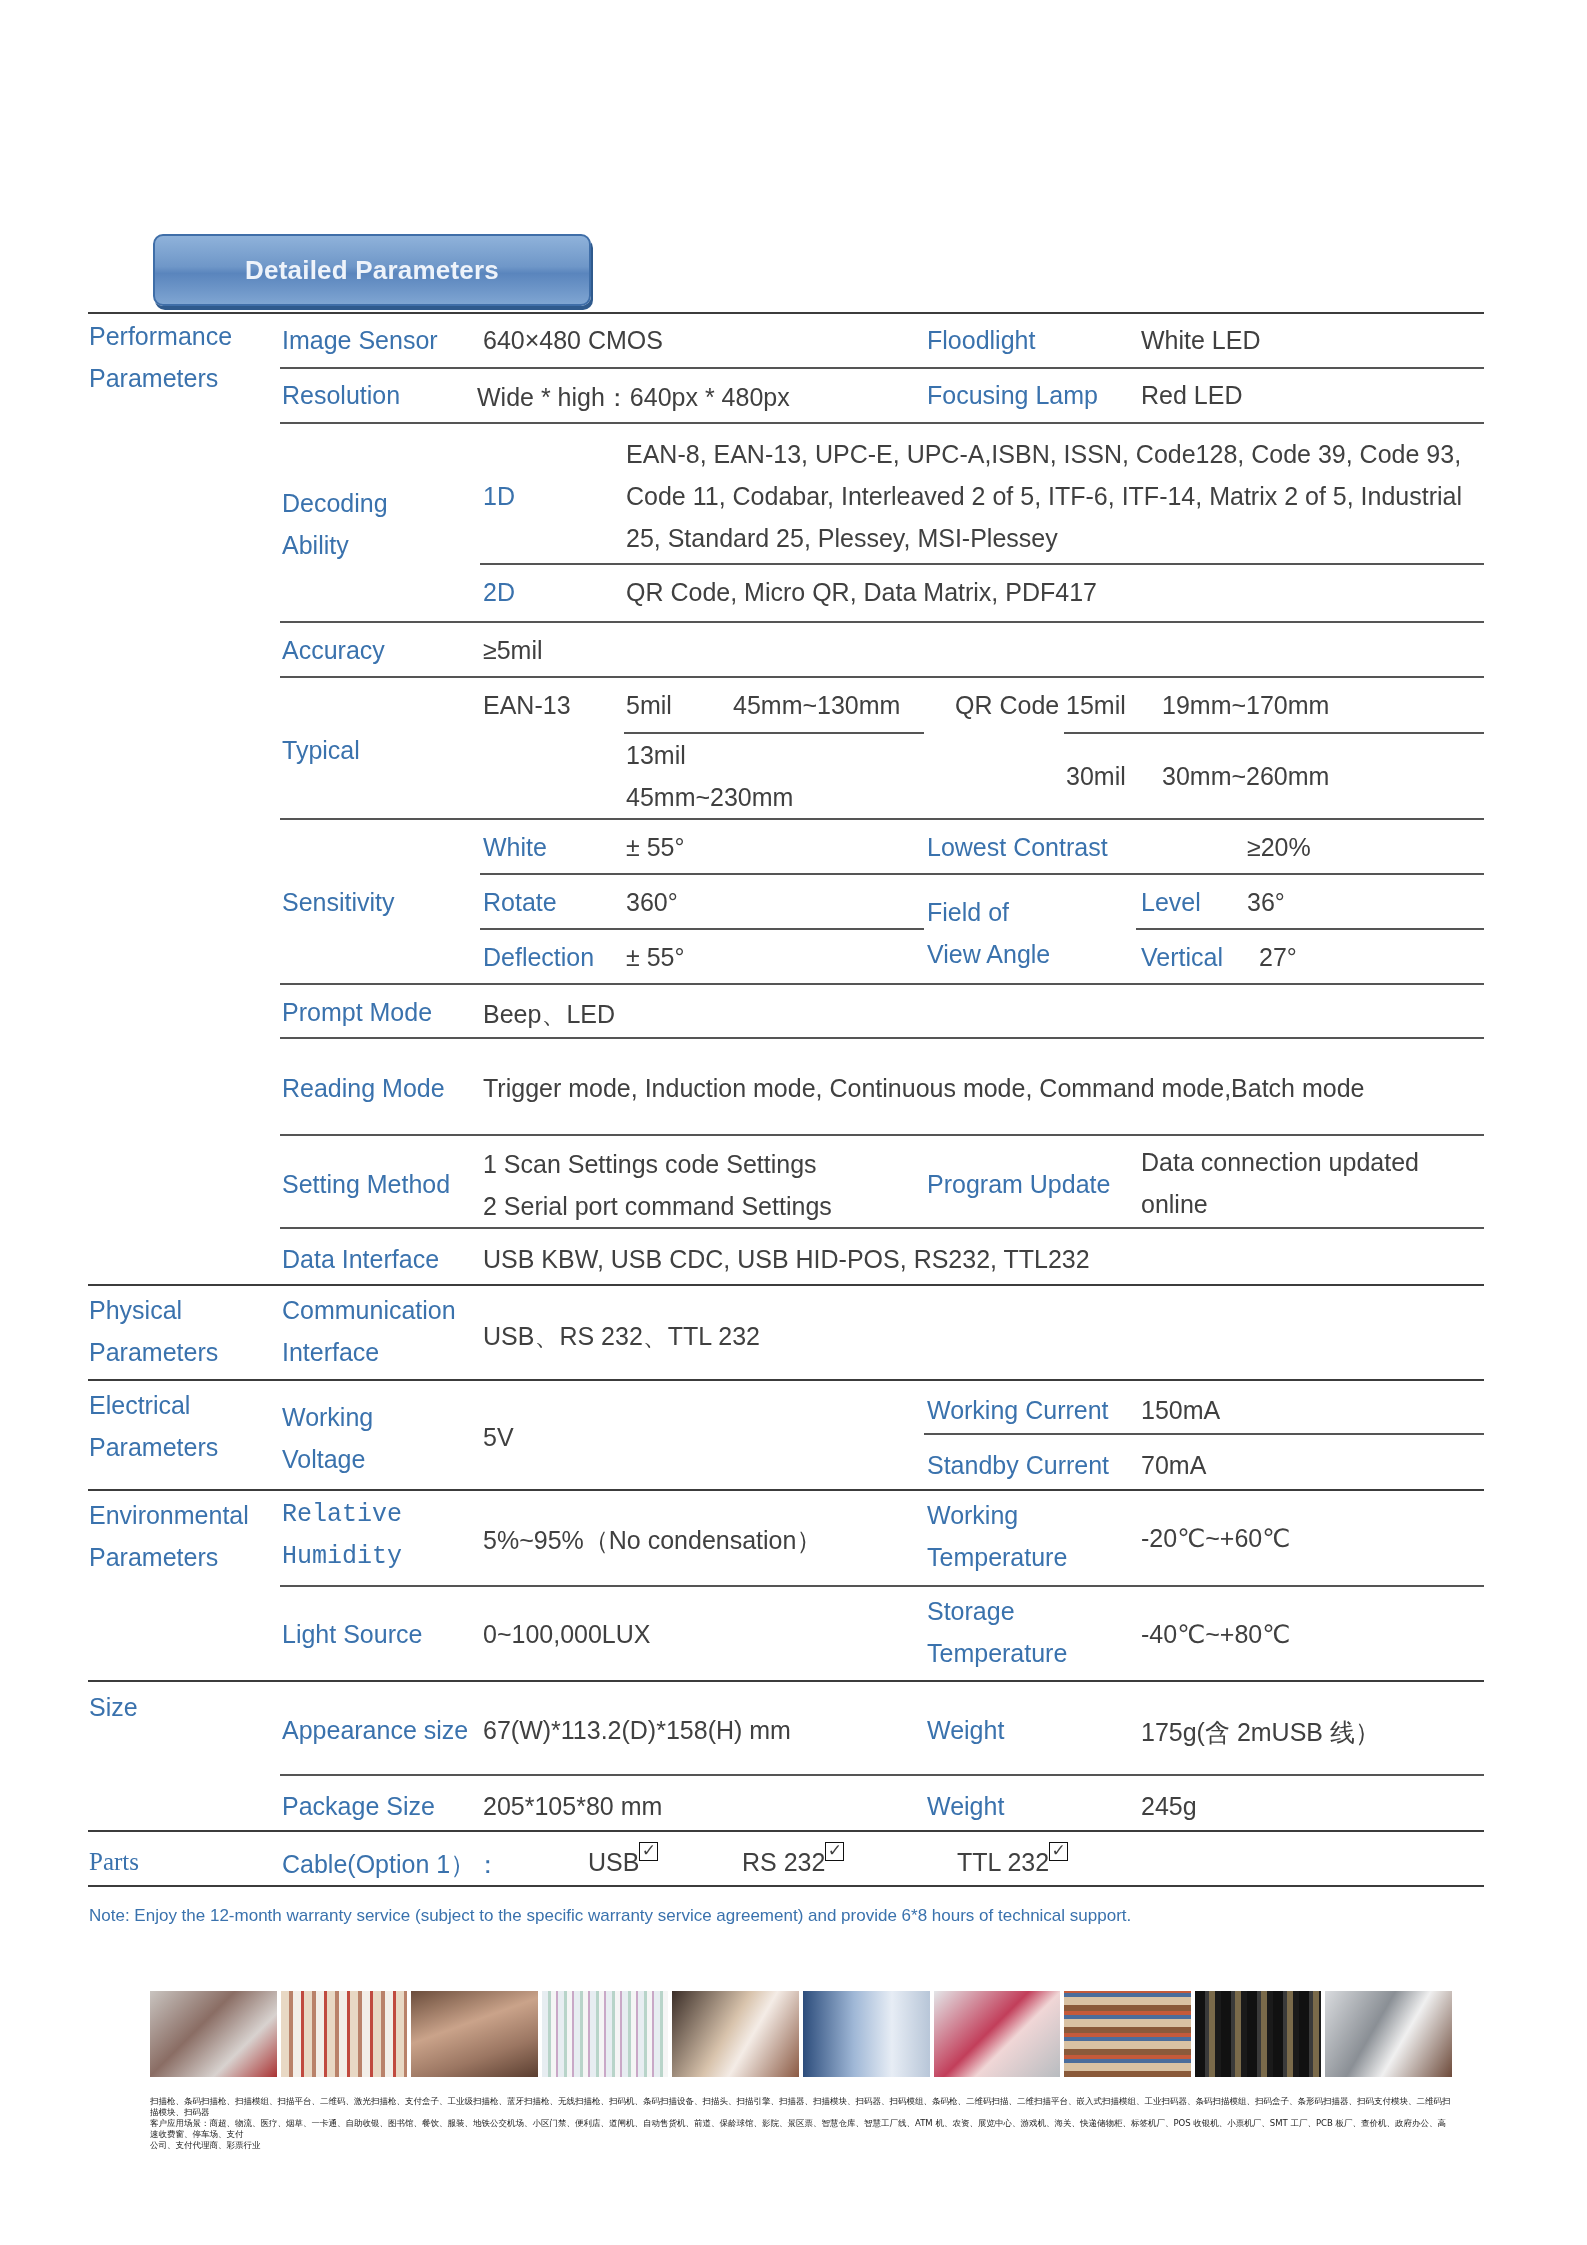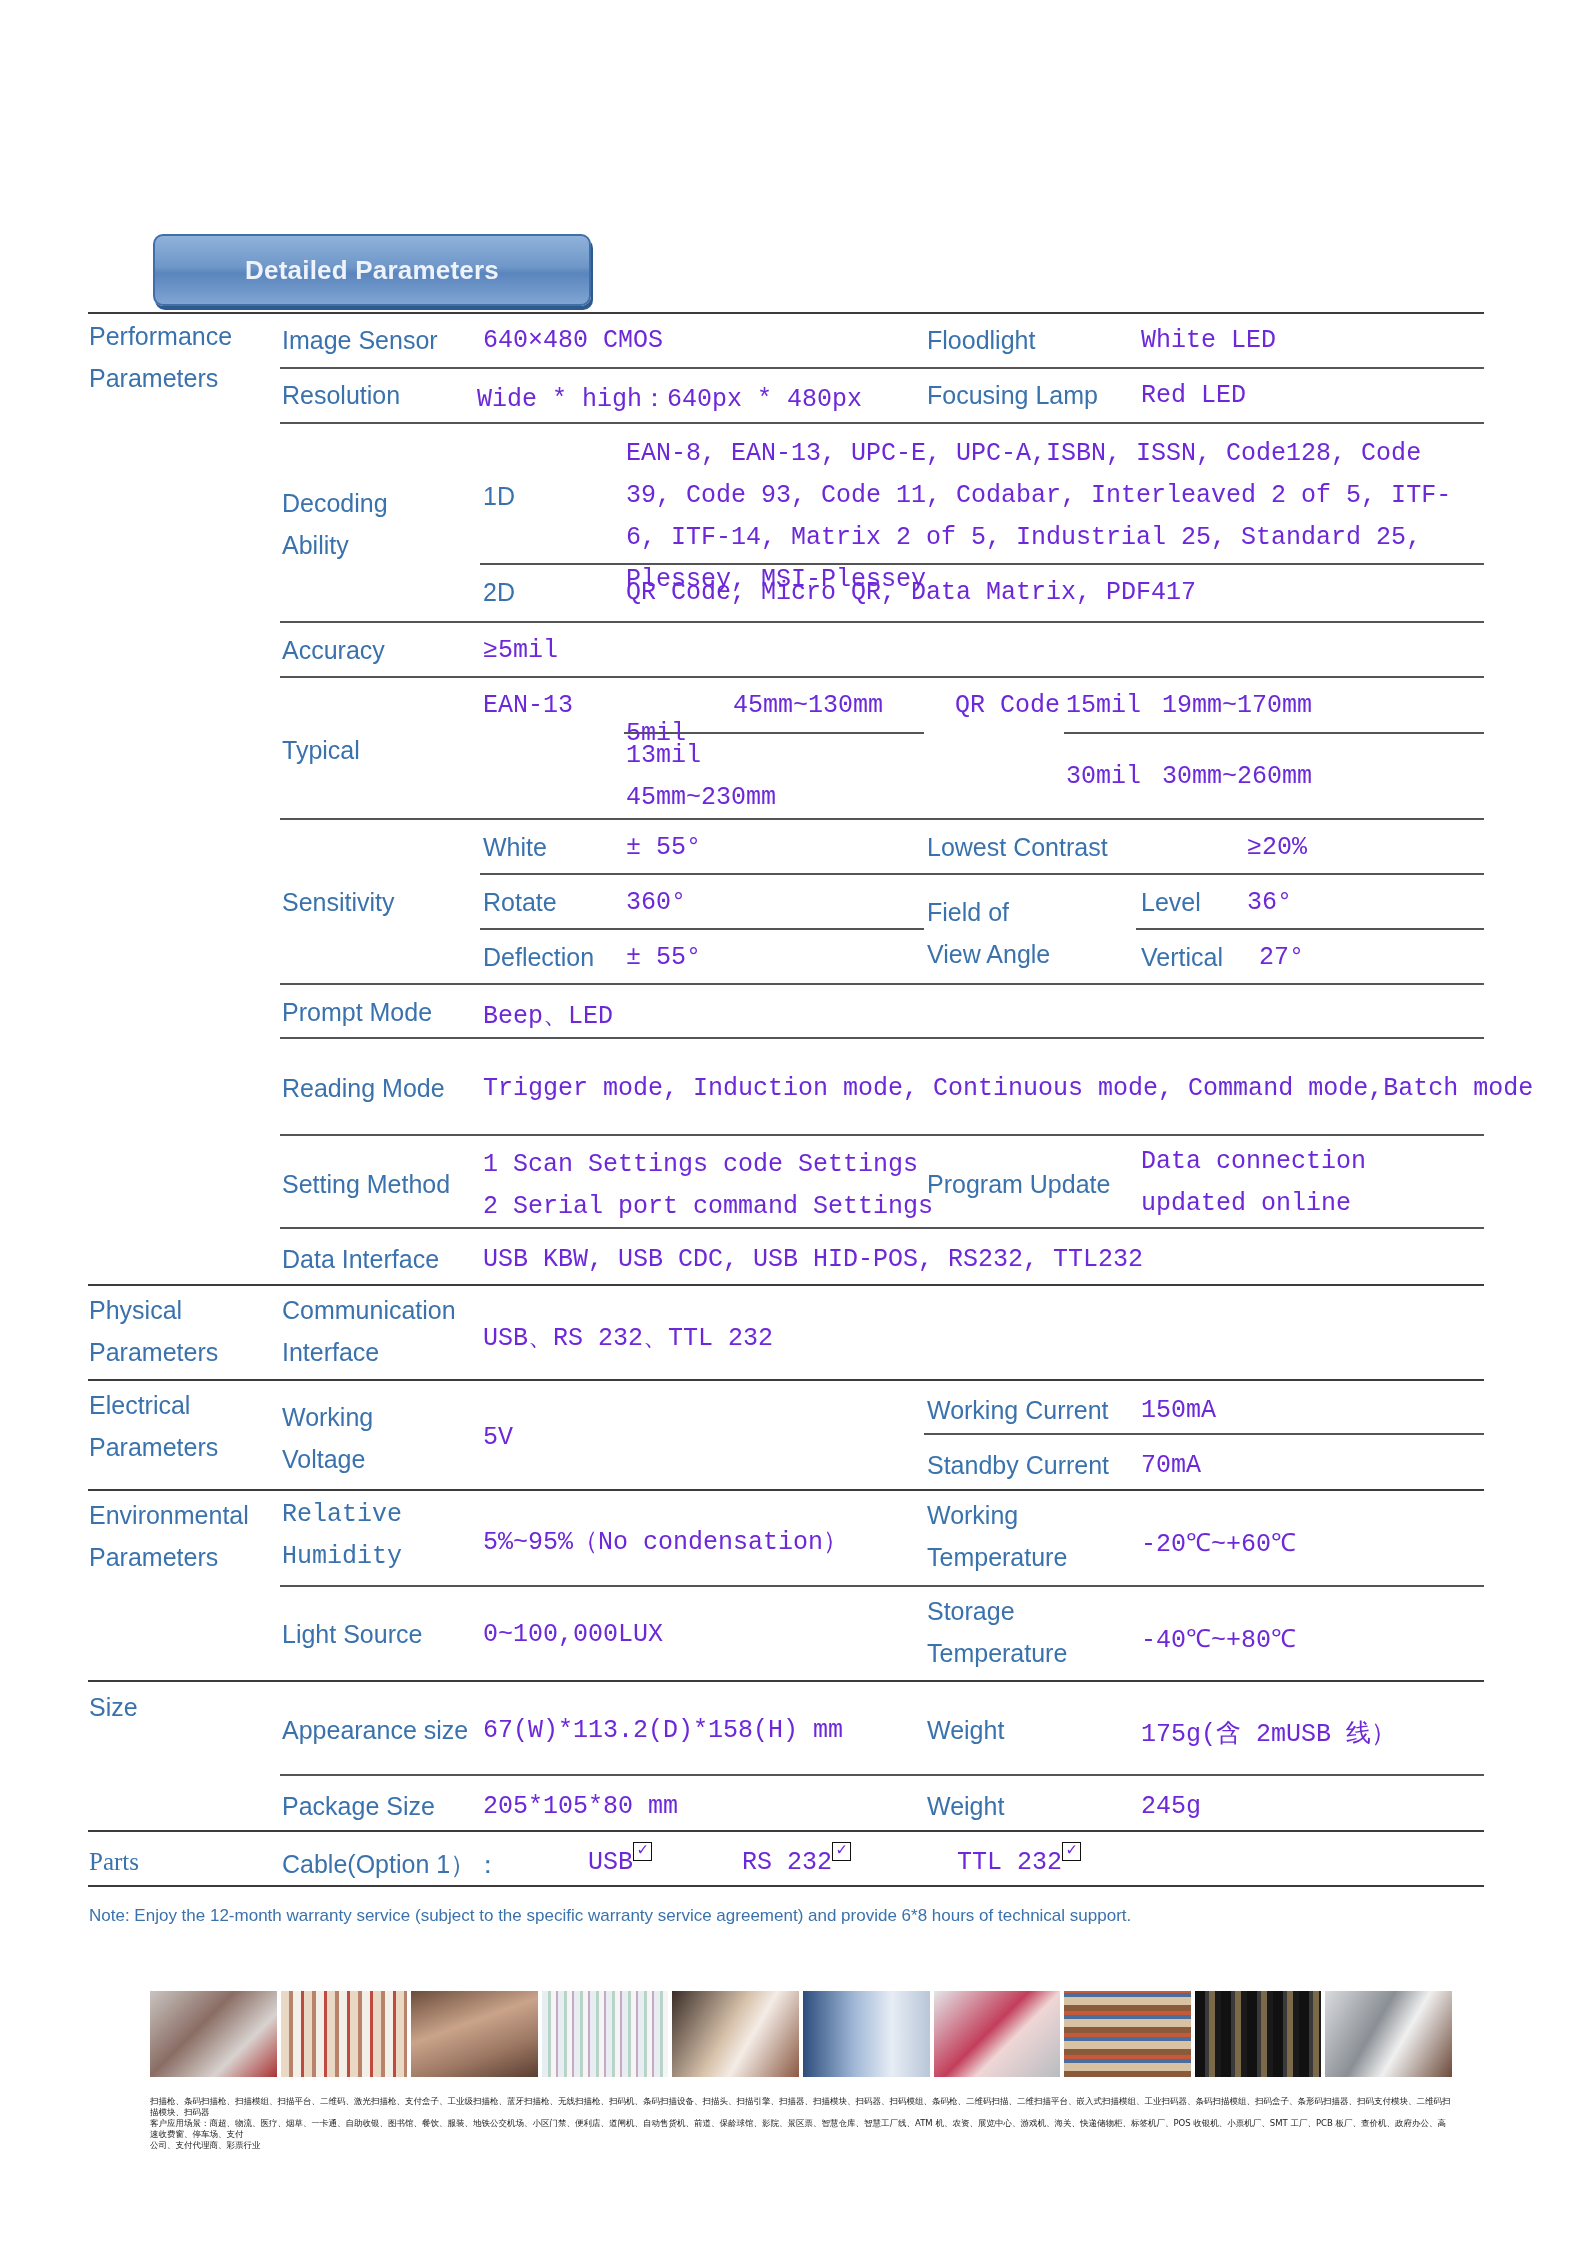--- a/index.html
+++ b/index.html
@@ -1,20 +1,20 @@
 <!DOCTYPE html>
 <html><head>
 <meta charset="utf-8">
 <style>
   html, body { margin: 0; padding: 0; background: #ffffff; }
   body { width: 1587px; height: 2245px; position: relative; overflow: hidden;
          font-family: "Liberation Sans", "DejaVu Sans", sans-serif; }
   .abs { position: absolute; white-space: nowrap; }
   .lbl { color: #3a72ad; font-size: 25px; }
-  .val { color: #6d28d9; font-size: 25px; font-family: Liberation Mono, monospace; }
+  .val { color: #404040; font-size: 25px; }
   .rule { position: absolute; height: 2px; background: #3c3c3c; }
   .rule.thin { height: 1.5px; background: #555555; }
   .title-btn {
     position: absolute; left: 153px; top: 234px; width: 434px; height: 68px;
     border-radius: 10px;
     background: linear-gradient(#8fb2da 0%, #6f97c8 45%, #5a85bd 55%, #7fa5d2 100%);
     border: 2px solid #3f6ea8;
     box-shadow: 2px 4px 0 #2f5a8d;
     display: flex; align-items: center; justify-content: center;
   }
@@ -83,21 +83,21 @@
 <div class="abs lbl" style="left:483px; top:482px;">1D</div>
 <div class="abs val ml" style="left:626px; top:433px; width:850px;">EAN-8, EAN-13, UPC-E, UPC-A,ISBN, ISSN, Code128, Code 39, Code 93, Code 11, Codabar, Interleaved 2 of 5, ITF-6, ITF-14, Matrix 2 of 5, Industrial 25, Standard 25, Plessey, MSI-Plessey</div>
 <div class="abs lbl" style="left:483px; top:578px;">2D</div>
 <div class="abs val" style="left:626px; top:578px;">QR Code, Micro QR, Data Matrix, PDF417</div>
 
 <div class="abs lbl" style="left:282px; top:636px;">Accuracy</div>
 <div class="abs val" style="left:483px; top:636px;">≥5mil</div>
 
 <div class="abs lbl" style="left:282px; top:736px;">Typical</div>
 <div class="abs val" style="left:483px; top:691px;">EAN-13</div>
-<div class="abs val" style="left:626px; top:691px;margin-top:28px;">5mil</div>
+<div class="abs val" style="left:626px; top:691px;">5mil</div>
 <div class="abs val" style="left:733px; top:691px;">45mm~130mm</div>
 <div class="abs val" style="left:626px; top:741px;">13mil</div>
 <div class="abs val" style="left:626px; top:783px;">45mm~230mm</div>
 <div class="abs val" style="left:955px; top:691px;">QR Code</div>
 <div class="abs val" style="left:1066px; top:691px;">15mil</div>
 <div class="abs val" style="left:1162px; top:691px;">19mm~170mm</div>
 <div class="abs val" style="left:1066px; top:762px;">30mil</div>
 <div class="abs val" style="left:1162px; top:762px;">30mm~260mm</div>
 
 <div class="abs lbl" style="left:282px; top:888px;">Sensitivity</div>

